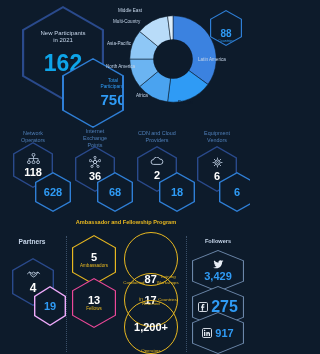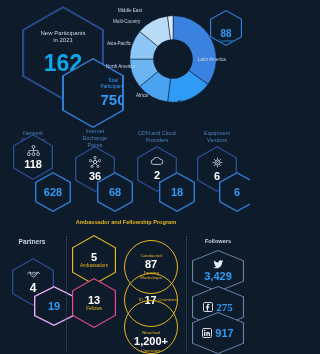--- a/index.html
+++ b/index.html
@@ -94,21 +94,21 @@
   </div>
 </div>
 
 <div style="position:absolute; left:0; top:128px; width:250px; height:88px;">
 
   <div style="position:absolute; left:4px; top:0; width:58px; height:88px;">
     <div class="sec-title" style="margin-top:2px;">
       <span>Network</span><br>
       <span>Operators</span>
     </div>
-    <div class="hex-out" style="left:9px; top:6px; width:40px; height:46px; background:#2a4a8c;">
+    <div class="hex-out" style="left:9px; top:14px; width:40px; height:46px; background:#2a4a8c;">
       <div class="hex-in">
         <span>
           <svg width="13" height="11" viewBox="0 0 14 12">
             <circle cx="7" cy="2" r="1.6" fill="none" stroke="#c6d6ea" stroke-width="0.9"></circle>
             <circle cx="2" cy="10" r="1.6" fill="none" stroke="#c6d6ea" stroke-width="0.9"></circle>
             <circle cx="7" cy="10" r="1.6" fill="none" stroke="#c6d6ea" stroke-width="0.9"></circle>
             <circle cx="12" cy="10" r="1.6" fill="none" stroke="#c6d6ea" stroke-width="0.9"></circle>
             <path d="M7 3.6 V6 M2 8.4 V6 H12 V8.4 M7 6 V8.4" fill="none" stroke="#c6d6ea" stroke-width="0.8"></path>
           </svg>
         </span>
@@ -206,21 +206,21 @@
       <span>
         <svg width="15" height="9" viewBox="0 0 16 10">
           <path d="M1 4.5 L3.5 2.2 L6 3.6 L8 2.4 L10.5 3.6 L13 2.2 L15 4.5" fill="none" stroke="#c6d6ea" stroke-width="0.9" stroke-linejoin="round"></path>
           <path d="M3.5 2.2 L5.5 6.2 L8 7.8 L10.5 6.2 L13 2.2" fill="none" stroke="#c6d6ea" stroke-width="0.9" stroke-linejoin="round"></path>
           <path d="M6 3.6 L8 5.4 L10.5 3.6" fill="none" stroke="#c6d6ea" stroke-width="0.8"></path>
         </svg>
       </span>
       <div class="bignum" style="font-size:12px; margin-top:2px;">4</div>
     </div>
   </div>
-  <div class="hex-out" style="left:30px; top:48px; width:40px; height:40px; background:#f0abfc;">
+  <div class="hex-out" style="left:30px; top:48px; width:32px; height:40px; background:#f0abfc;">
     <div class="hex-in">
       <div class="bignum" style="font-size:11px; color:#2f9bf5;">19</div>
     </div>
   </div>
 </div>
 
 <div style="position:absolute; left:66px; top:236px; width:0; height:116px; border-left:1px dotted #3a4f68;"></div>
 <div style="position:absolute; left:186px; top:236px; width:0; height:116px; border-left:1px dotted #3a4f68;"></div>
 
 <div style="position:absolute; left:66px; top:219px; width:120px; text-align:center;
@@ -232,40 +232,40 @@
     <div class="lbl" style="color:#e8b820; font-size:4.6px;">Ambassadors</div>
   </div>
 </div>
 <div class="hex-out" style="left:72px; top:278px; width:44px; height:50px; background:#ec4899;">
   <div class="hex-in" style="inset:1.2px;">
     <div class="bignum" style="font-size:11px; color:#ffffff;">13</div>
     <div class="lbl" style="color:#e8b820; font-size:4.6px;">Fellows</div>
   </div>
 </div>
 
-<div style="position:absolute; left:124px; top:240px; width:54px; height:54px;
+<div style="position:absolute; left:124px; top:232px; width:54px; height:54px;
             border:1.4px solid #e8b820; border-radius:50%;
-            display:flex; flex-direction:column; align-items:center; justify-content:center;">
+            display:flex; flex-direction:row; align-items:flex-end; justify-content:center;">
   <div class="lbl" style="color:#e8b820; font-size:4.4px;">Conducted</div>
   <div class="bignum" style="font-size:11px; color:#ffffff; line-height:1;">87</div>
   <div class="lbl" style="color:#e8b820; font-size:4.4px;">
     <span>Training</span><br>
     <span>Workshops</span>
   </div>
 </div>
 <div style="position:absolute; left:124px; top:273px; width:54px; height:54px;
             border:1.4px solid #e8b820; border-radius:50%;
             display:flex; align-items:center; justify-content:flex-end; gap:1.5px;">
   <span class="lbl" style="color:#e8b820; font-size:4.8px;">in</span>
   <span class="bignum" style="font-size:11px; color:#ffffff;">17</span>
   <span class="lbl" style="color:#e8b820; font-size:4.4px;">Countries</span>
 </div>
 <div style="position:absolute; left:124px; top:300px; width:54px; height:54px;
             border:1.4px solid #e8b820; border-radius:50%;
-            display:flex; flex-direction:column; align-items:center; justify-content:flex-end;">
+            display:flex; flex-direction:column; align-items:center; justify-content:space-between;">
   <div class="lbl" style="color:#e8b820; font-size:4.4px;">Reached</div>
   <div class="bignum" style="font-size:11px; color:#ffffff; line-height:1.1;">1,200+</div>
   <div class="lbl" style="color:#e8b820; font-size:4.4px;">Operators</div>
 </div>
 
 <div style="position:absolute; left:186px; top:238px; width:64px; text-align:center;
             color:#c6d6ea; font-size:5.6px; font-weight:bold;">Followers</div>
 
 <div class="hex-out" style="left:192px; top:250px; width:52px; height:42px; background:#6b86a8;">
   <div class="hex-in" style="inset:1.1px; flex-direction:column; gap:0.5px;">
@@ -284,21 +284,21 @@
 
 <div class="hex-out" style="left:192px; top:286px; width:52px; height:42px; background:#6b86a8;">
   <div class="hex-in" style="inset:1.1px; flex-direction:row; gap:3px;">
     <span>
       <svg width="10" height="10" viewBox="0 0 10 10">
         <rect x="0.5" y="0.5" width="9" height="9" rx="1.2" fill="none" stroke="#e8eef6" stroke-width="0.9"></rect>
         <path d="M6.4 3.2 h-0.8 c-0.35 0-0.5 0.2-0.5 0.5 v0.8 h1.3 l-0.2 1.3 h-1.1 v3 h-1.3 v-3 h-0.8 v-1.3 h0.8
                  v-0.9 c0-0.9 0.55-1.5 1.5-1.5 h1.1 z" fill="#e8eef6"></path>
       </svg>
     </span>
-    <div class="bignum" style="font-size:11px; color:#2f9bf5;font-family:Liberation Serif, serif;">275</div>
+    <div class="bignum" style="font-size:16px; color:#2f9bf5;">275</div>
   </div>
 </div>
 
 <div class="hex-out" style="left:192px; top:312px; width:52px; height:42px; background:#6b86a8;">
   <div class="hex-in" style="inset:1.1px; flex-direction:row; gap:3px;">
     <span>
       <svg width="10" height="10" viewBox="0 0 10 10">
         <rect x="0.5" y="0.5" width="9" height="9" rx="1.2" fill="none" stroke="#e8eef6" stroke-width="0.9"></rect>
         <rect x="2" y="4" width="1.3" height="4" fill="#e8eef6"></rect>
         <circle cx="2.65" cy="2.6" r="0.75" fill="#e8eef6"></circle>

